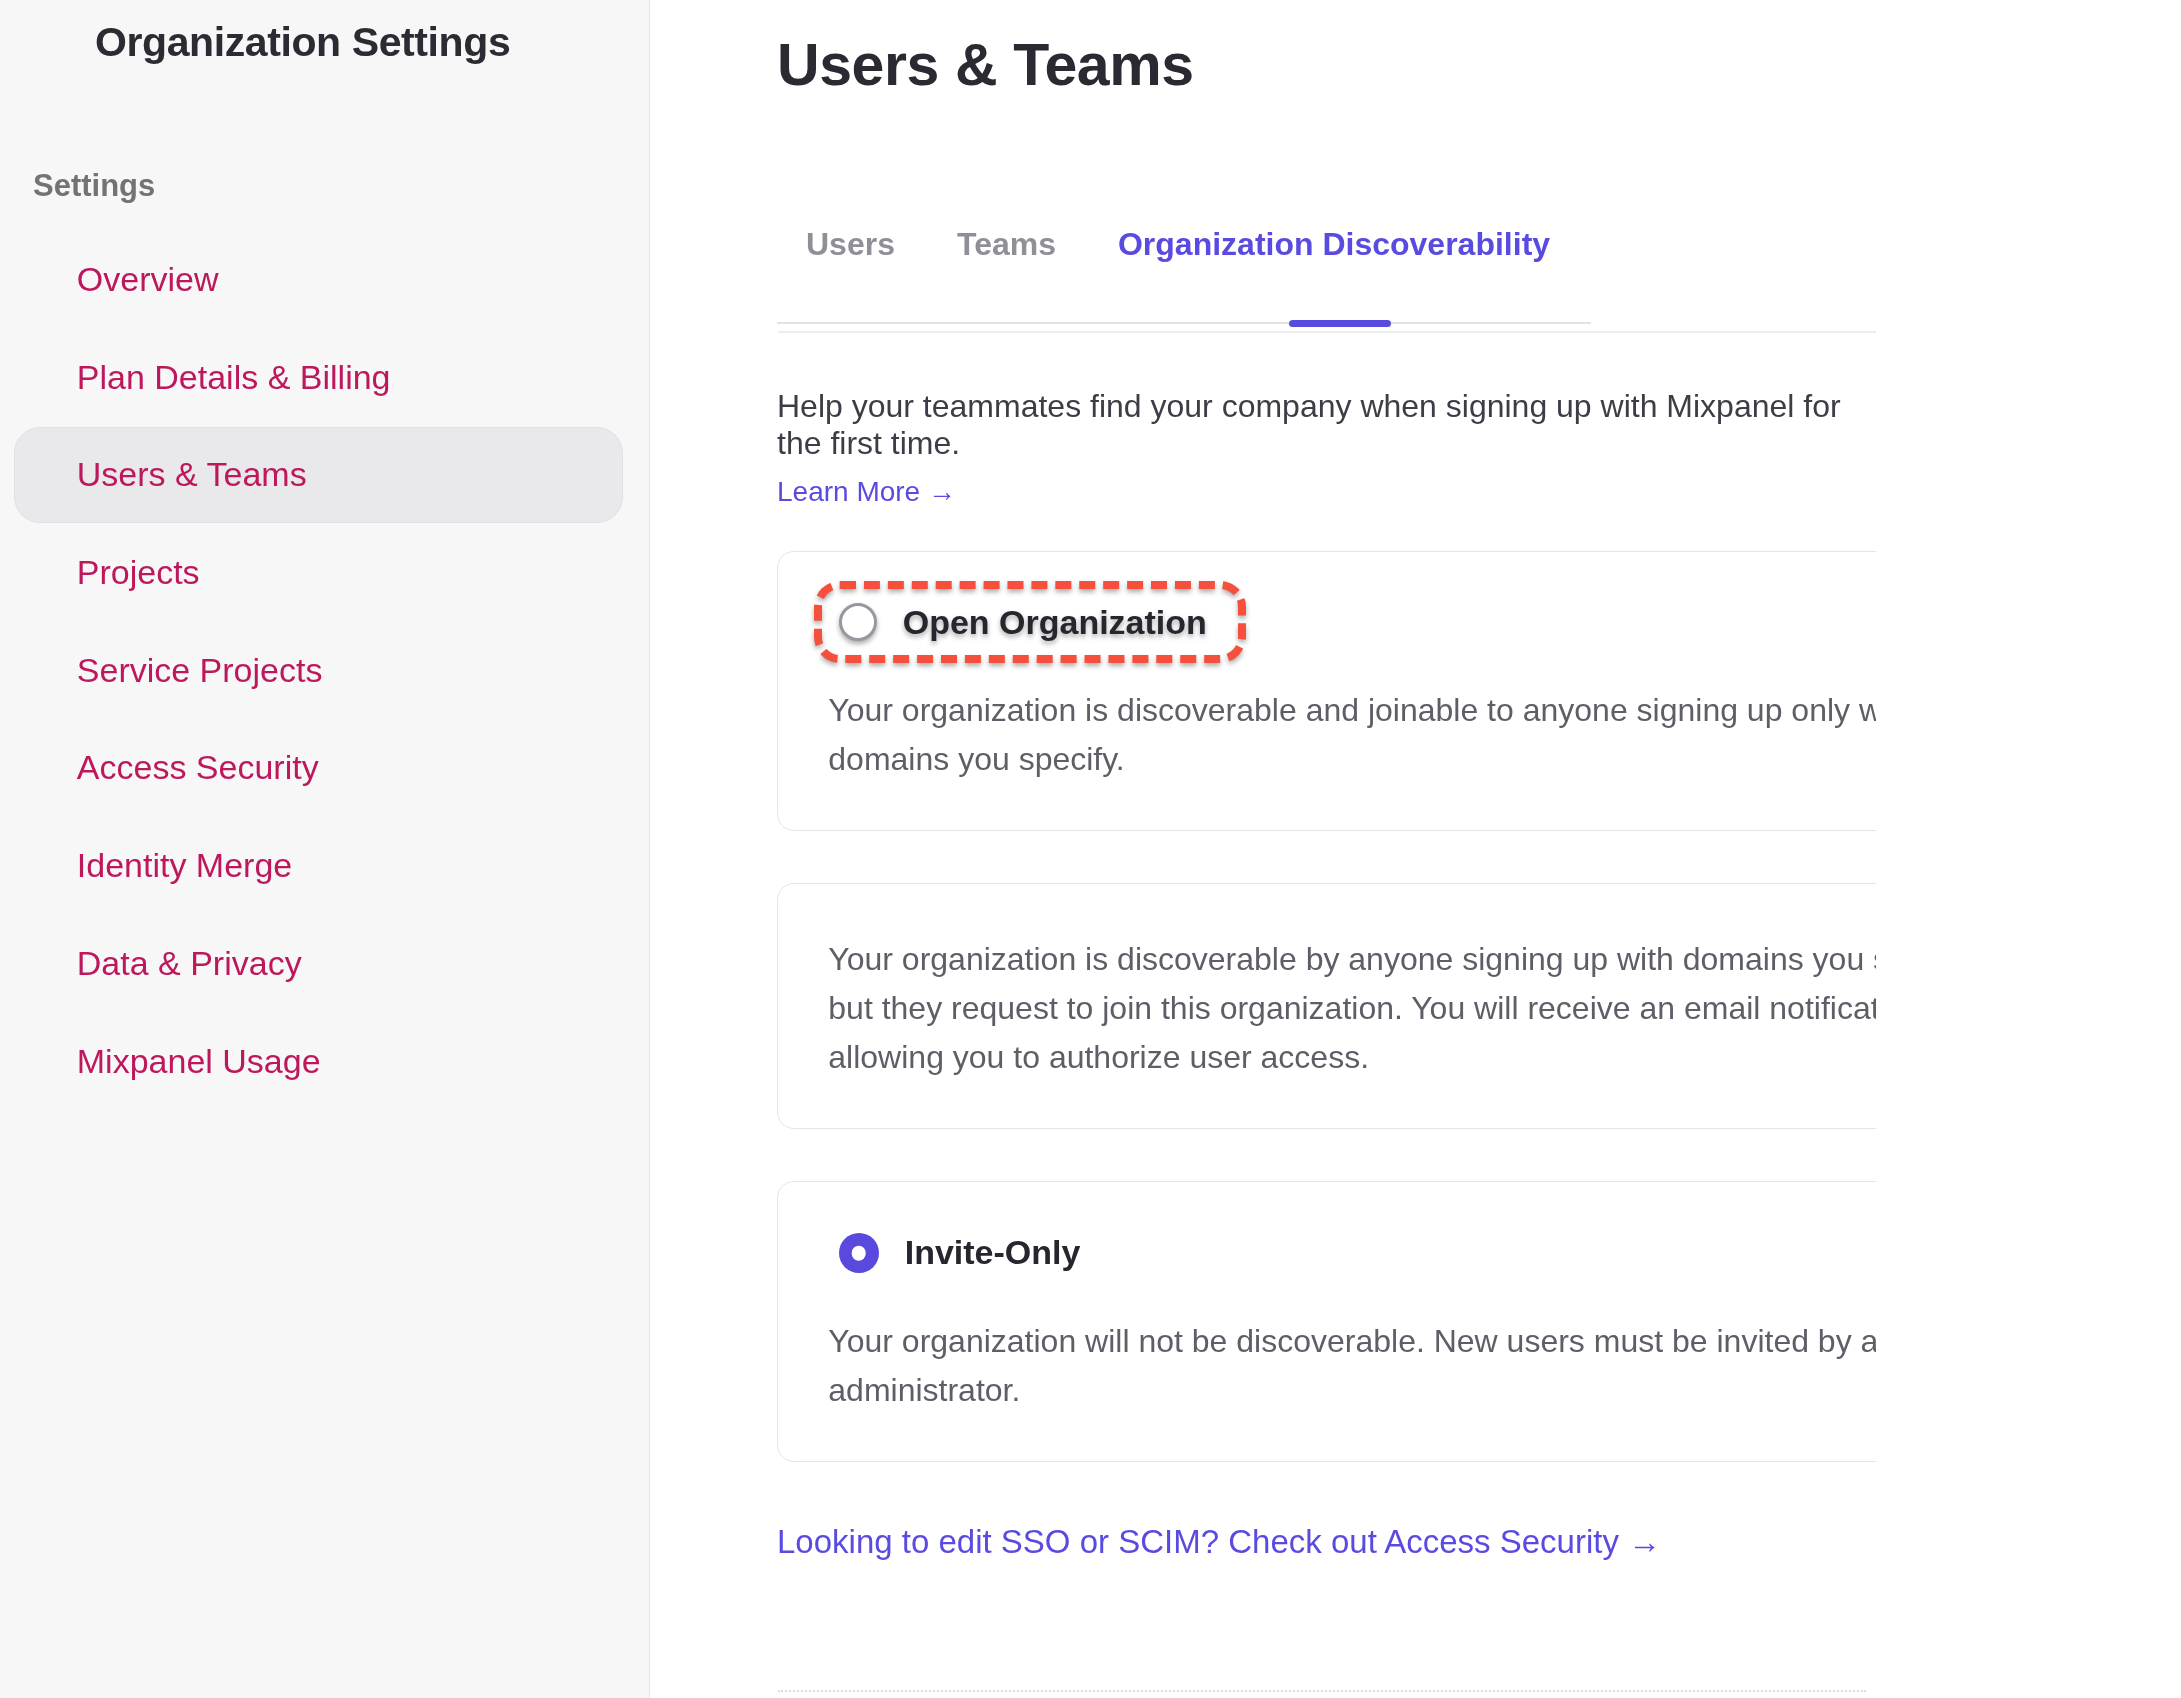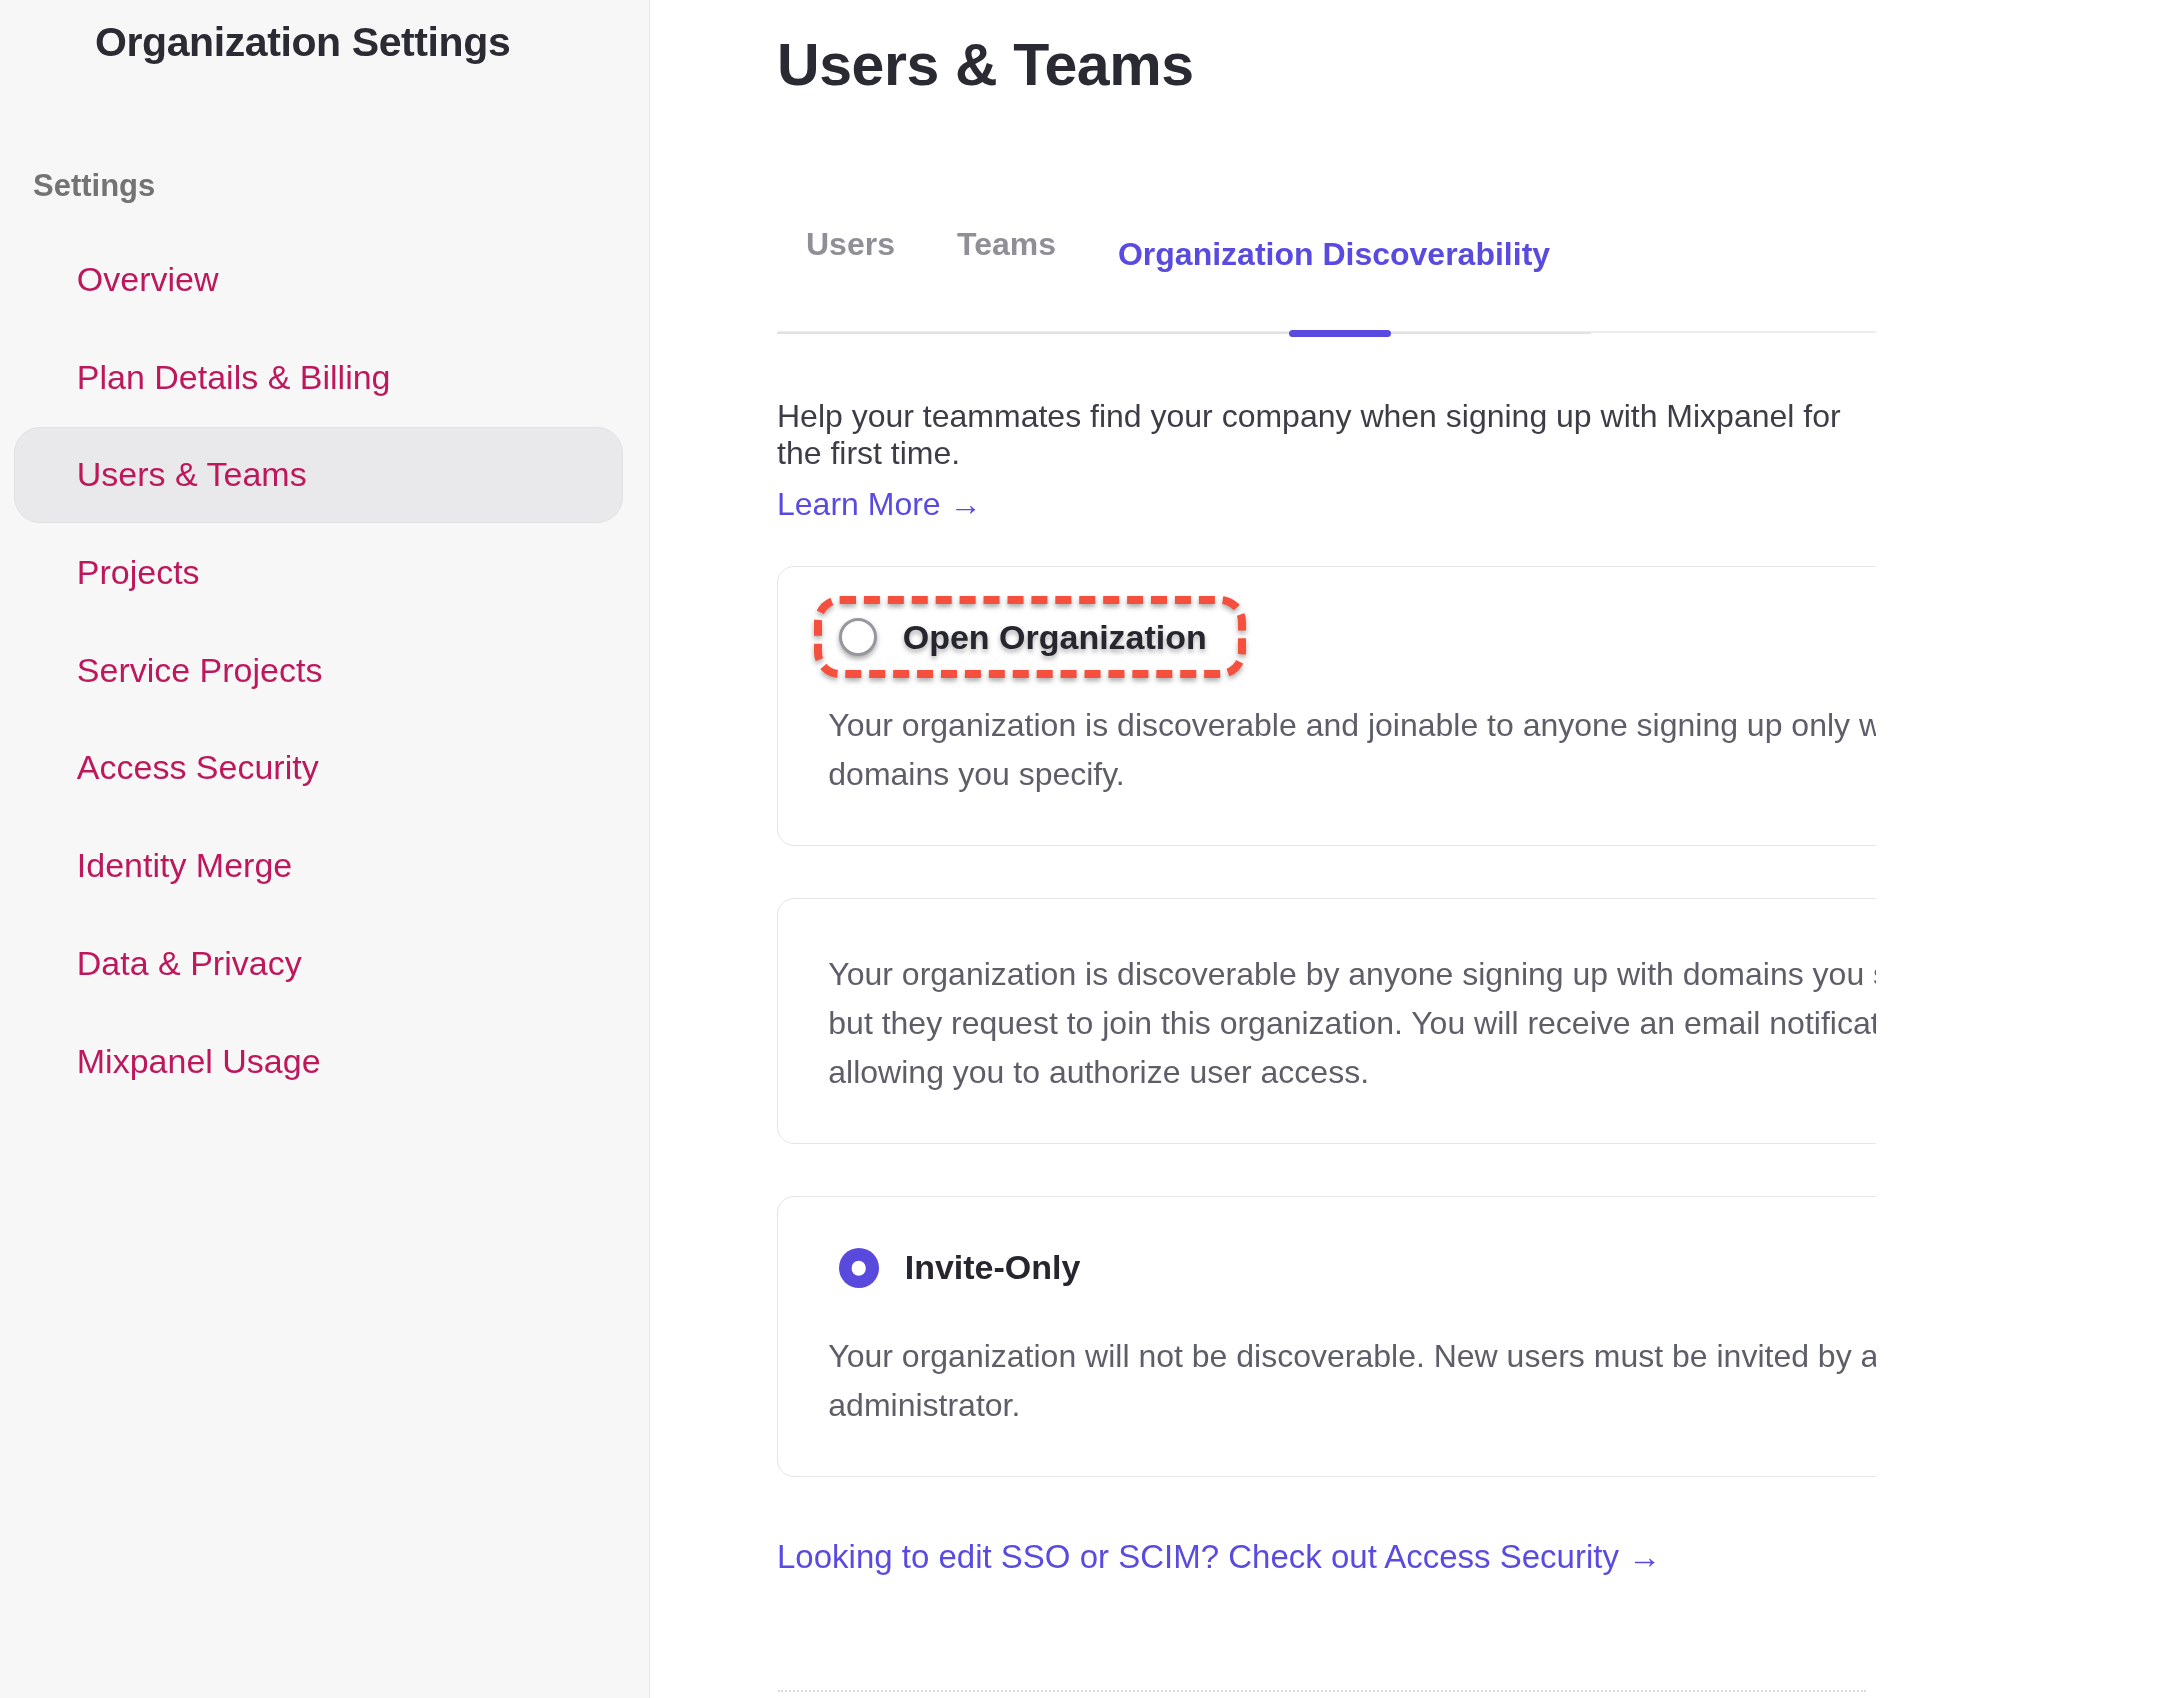--- a/index.html
+++ b/index.html
@@ -32,25 +32,25 @@
 
   
   .content { position:absolute; left:651px; top:0; right:0; bottom:0; padding-left:126px; box-sizing:border-box; }
   .page-title { margin:0; padding-top:31px; font-size:59px; font-weight:700; color:#2a2a33; letter-spacing:-0.4px; }
 
   .full-divider { position:absolute; left:778px; right:0; top:331px; height:1.7px; background:#ededf0; }
 
   .tabbar { position:relative; margin-top:127px; width:814px; padding-bottom:59px; border-bottom:2.6px solid #e2e2e5; }
   .tabs { display:flex; gap:62px; padding-left:29px; }
   .tab { font-size:32px; font-weight:600; color:#8f8f98; cursor:pointer; white-space:nowrap; }
-  .tab.active { color:#5a4be0;margin-top:10px; }
+  .tab.active { color:#5a4be0; }
   .tab-indicator { position:absolute; left:512px; bottom:-5.2px; width:102px; height:7.7px; border-radius:4.3px; background:#5a4be0; }
 
   .intro { margin:64px 0 0 0; font-size:32px; color:#3d3d47; }
-  .learn-more { display:inline-block; margin-top:13.8px; font-size:32px; color:#5a4be0; text-decoration:none; cursor:pointer; }
+  .learn-more { display:inline-block; margin-top:13.8px; font-size:28px; color:#5a4be0; text-decoration:none; cursor:pointer; }
 
   .cards { margin-top:43px; }
   .option-card {
     width:1287px; box-sizing:border-box;
     border:1.7px solid #e5e5e8; border-radius:17px; background:#ffffff;
     padding:29px 34px 46px 34px; margin-bottom:52px;
   }
   .option-head {
     display:inline-flex; align-items:center; gap:26px;
     border:8.6px dashed transparent; border-radius:26px;

